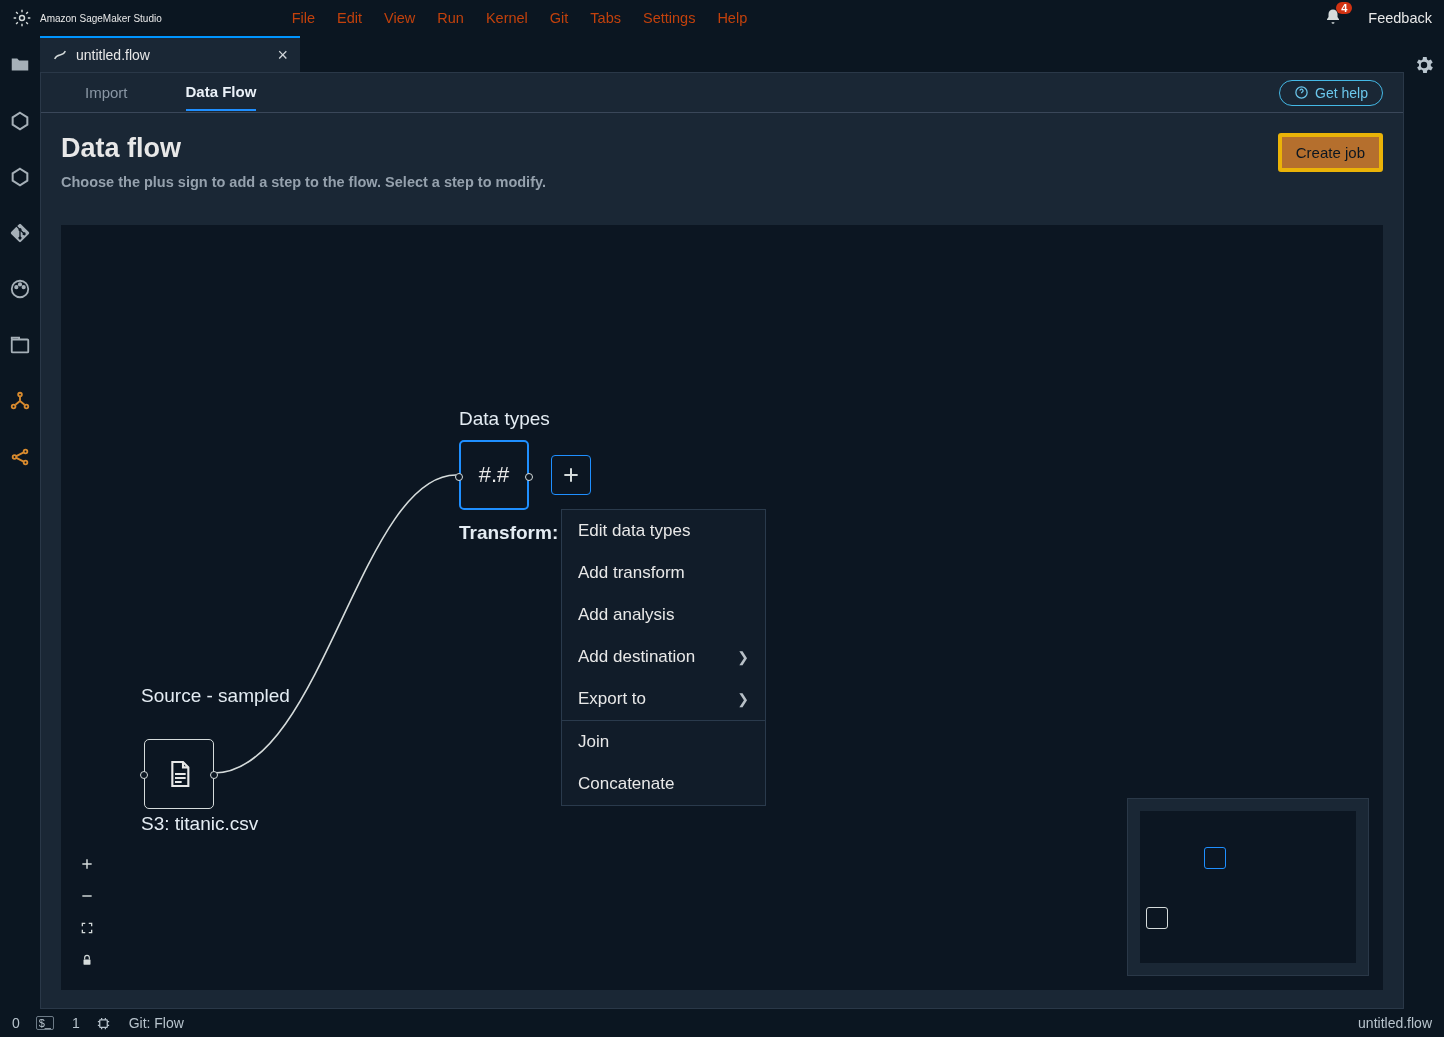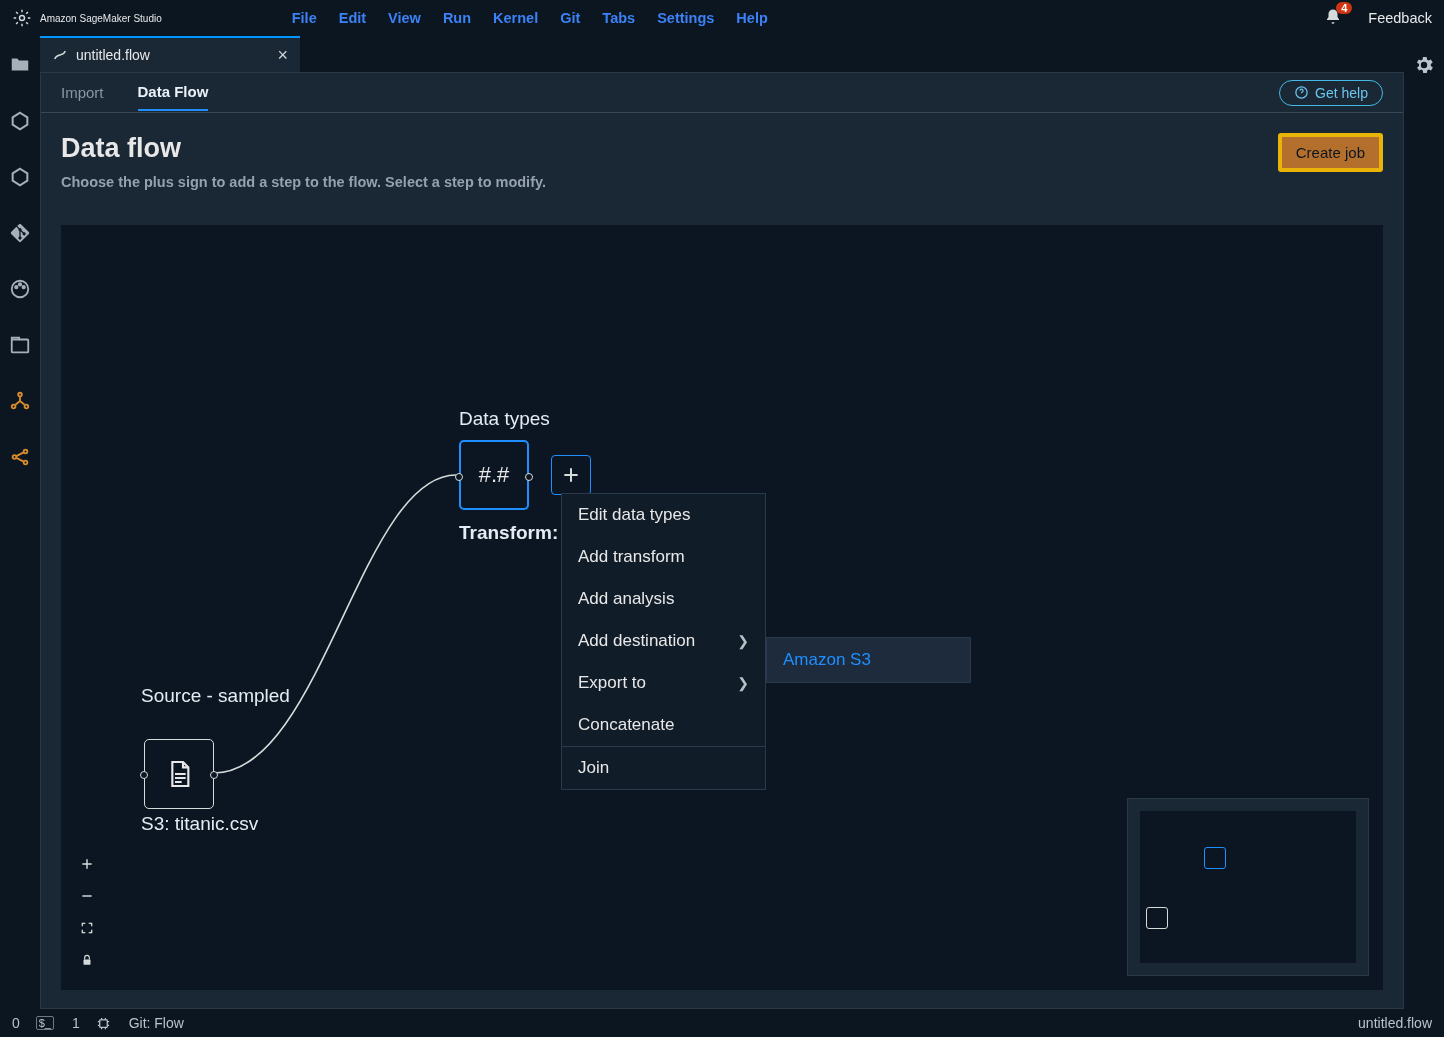--- a/index.html
+++ b/index.html
@@ -16,21 +16,21 @@
     height: 36px;
     display: flex;
     align-items: center;
     padding: 0 12px;
     background: #0b1621;
     font-size: 14.5px;
   }
   .topbar .aws-icon { width: 20px; height: 20px; margin-right: 8px; display:flex;align-items:center;justify-content:center;}
   .topbar .app-title { font-size: 10px; color: #e8e8e8; margin-right: 130px;}
   .menus { display: flex; gap: 22px; }
-  .menus span { cursor: pointer; color:#3b82f6;font-weight:bold;}
+  .menus span { cursor: pointer; color:#c2410c;}
   .topbar .right { margin-left: auto; display:flex; align-items:center; gap:26px; }
   .bell-wrap { position: relative; cursor:pointer;}
   .bell-badge { position:absolute; top:-6px; right:-10px; background:#d13212; color:white; font-size:11px; border-radius:8px; padding:0 5px; font-weight:bold;}
   .left-rail {
     position:absolute; left:0; top:36px; bottom:28px; width:40px;
     background:#0b1621;
     display:flex; flex-direction:column; align-items:center; padding-top:18px; gap:34px;
   }
   .left-rail .rail-icon { width:22px; height:22px; display:flex; align-items:center; justify-content:center; cursor:pointer; color:#a6b0b8;}
   .right-rail { position:absolute; right:0; top:36px; bottom:28px; width:40px; display:flex; flex-direction:column; align-items:center; padding-top:18px;}
@@ -45,21 +45,21 @@
     position:relative; min-width:260px;
   }
   .file-tab .close-x { position:absolute; right:12px; font-size:18px; color:#cfd4d8; cursor:pointer;}
   .main-panel {
     position:absolute; left:40px; top:72px; right:40px; bottom:28px;
     background:#1a2735; border:1px solid #2a3848;
   }
   .subtabs {
     height:40px; border-bottom:1px solid #3a4759; display:flex; align-items:center; padding:0 20px; gap:34px; font-size:15px;
   }
-  .subtabs .subtab { cursor:pointer; color:#8a97a5; padding:9px 0;}
+  .subtabs .subtab { cursor:pointer; color:#8a97a5; padding:9px 0;margin-left:24px;}
   .subtabs .subtab.active { color:#eaf1f8; border-bottom:2px solid #1f8fff; font-weight:600;}
   .subtabs .get-help {
     margin-left:auto; border:1px solid #44b9e6; color:#6bc7ec; font-size:14px; border-radius:18px; padding:4px 14px; display:flex; align-items:center; gap:6px; cursor:pointer;
   }
   .header-row { padding:20px 20px 14px 20px; display:flex; align-items:flex-start;}
   .header-row h1 { font-size:27px; color:#e8e8e8; font-weight:600;}
   .header-row .sub { font-size:14.5px; color:#95a1ad; margin-top:10px; font-weight:600;}
   .create-job {
     margin-left:auto; background:#b56f2d; color:#0b1621; border:4px solid #eab308; border-radius:3px; padding:7px 14px; font-size:15px; cursor:pointer;
   }
@@ -235,47 +235,44 @@
       <span class="port" style="right:-6px; top:31px;"></span>
     </div>
     <div class="node-subtitle" style="left:398px; top:297px;font-weight:bold;">Transform:</div>
 
     <div class="add-btn" style="left:490px; top:230px;">
       <svg width="20" height="20" viewBox="0 0 24 24" stroke="#d5dbdb" stroke-width="2.4">
           <path d="M12 4v16M4 12h16"></path>
         </svg>
     </div>
 
-    <div class="context-menu" style="left:500px; top:268px;">
+    <div class="context-menu" style="left:500px; top:284px;">
       <div class="mi">
           <span>Edit data types</span>
         </div>
       <div class="mi">
           <span>Add transform</span>
         </div>
       <div class="mi">
           <span>Add analysis</span>
         </div>
       <div class="mi">
           <span>Add destination</span>
           <span class="chev">❯</span>
         </div>
       <div class="mi">
           <span>Export to</span>
           <span class="chev">❯</span>
         </div>
-      <div class="mi">
-          <span>Concatenate</span>
-        </div>
       <div class="mi sep">
           <span>Join</span>
         </div>
-    </div>
-    <div class="submenu" style="left:705px; top:412px;">
-      <div class="mi-sub">Amazon S3</div>
+      <div class="mi">
+          <span>Concatenate</span>
+        </div>
     </div>
 
     <div class="zoom-ctrl">
       <div>
           <svg width="14" height="14" viewBox="0 0 24 24" stroke="#d5dbdb" stroke-width="2.5">
             <path d="M12 4v16M4 12h16"></path>
           </svg>
         </div>
       <div>
           <svg width="14" height="14" viewBox="0 0 24 24" stroke="#d5dbdb" stroke-width="2.5">

